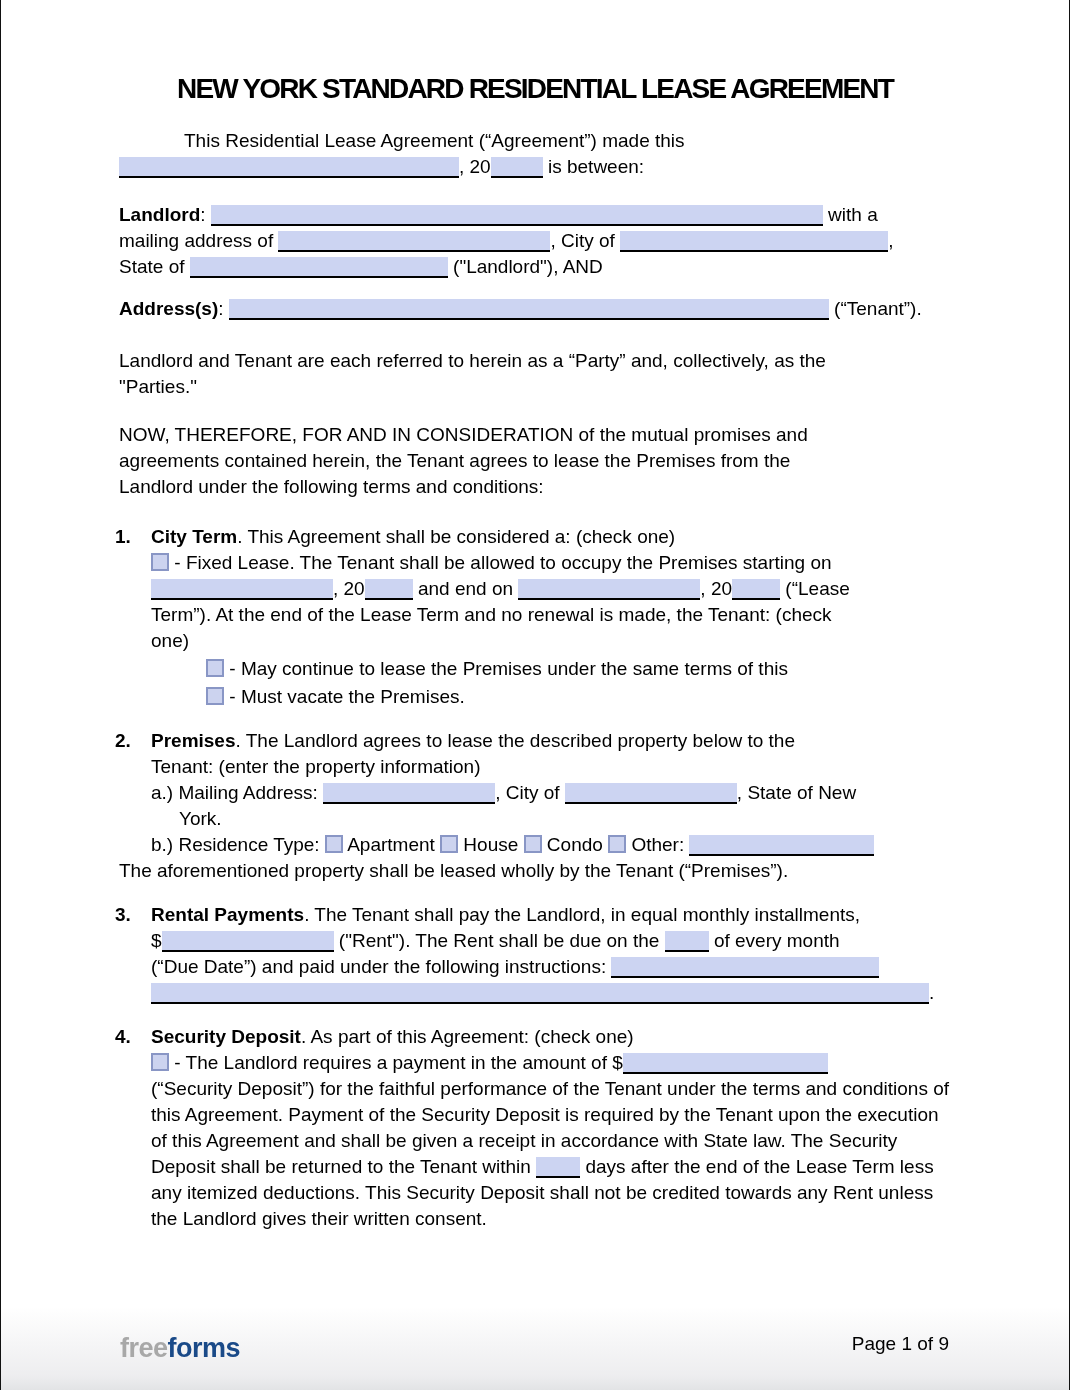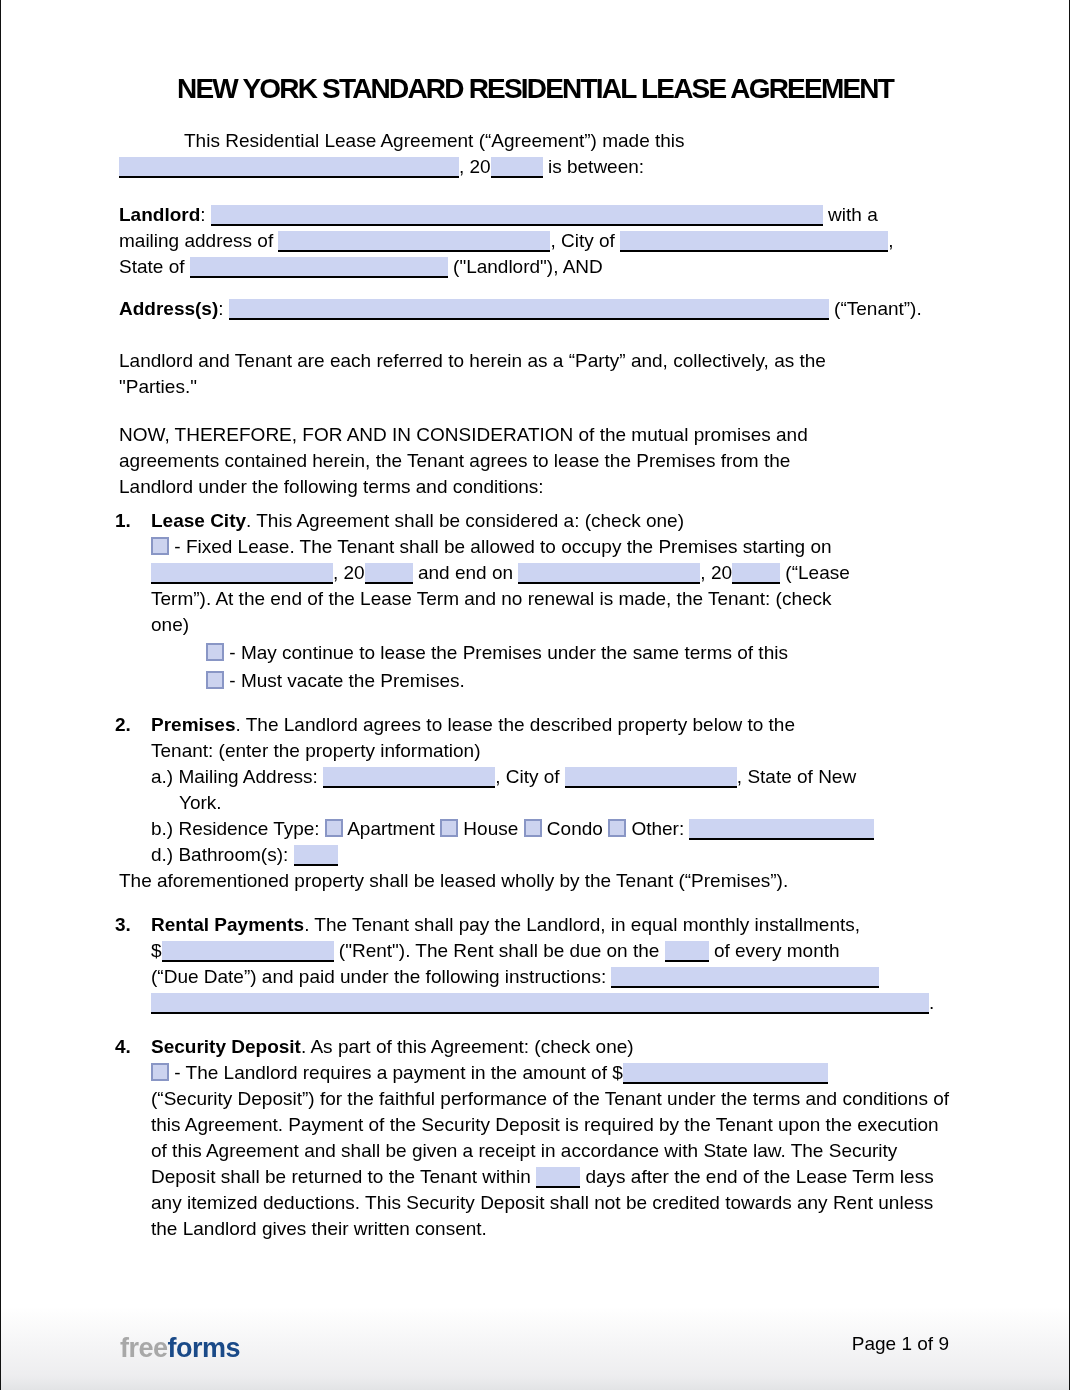--- a/index.html
+++ b/index.html
@@ -18,21 +18,21 @@
   .content{padding:74px 118px 0 118px;}
   .doc-title{
     font-size:28px;line-height:30px;font-weight:bold;
     letter-spacing:-1.8px;text-align:center;
     margin:0 0 24px 0;
   }
   .para{margin:0 0 26px 0;}
   .indent1{text-indent:65px;}
   .mb16{margin-bottom:16px;}
   .mb22{margin-bottom:22px;}
-  .mb24{margin-bottom:8px;}
+  .mb24{margin-bottom:24px;}
   .section{position:relative;padding-left:32px;margin:0 0 18px 0;}
   .section .num{position:absolute;left:-4px;top:0;font-weight:bold;}
   .sub{margin-left:55px;margin-top:2px;}
   .outd{margin-left:-32px;}
   .yind{margin-left:28px;}
   .bl{
     display:inline-block;height:19px;
     background:#ccd4f2;border-bottom:2px solid #000;
     vertical-align:-5px;
   }
@@ -65,32 +65,31 @@
     <div class="para mb16"><b>Landlord</b><span>: </span><span class="bl" style="width:612px"></span><span> with a</span><br><span>mailing address of </span><span class="bl" style="width:272px"></span><span>, City of </span><span class="bl" style="width:268px"></span><span>,</span><br><span>State of </span><span class="bl" style="width:258px"></span><span> ("Landlord"), AND</span></div>
 
     <div class="para"><b>Address(s)</b><span>: </span><span class="bl" style="width:600px"></span><span> (“Tenant”).</span></div>
 
     <div class="para mb22"><span>Landlord and Tenant are each referred to herein as a “Party” and, collectively, as the</span><br><span>"Parties."</span></div>
 
     <div class="para mb24"><span>NOW, THEREFORE, FOR AND IN CONSIDERATION of the mutual promises and</span><br><span>agreements contained herein, the Tenant agrees to lease the Premises from the</span><br><span>Landlord under the following terms and conditions:</span></div>
 
     <div class="section">
       <span class="num">1.</span>
-      <div><b>Lease City</b><span>. This Agreement shall be considered a: (check one)</span></div>
+      <div><b>City Term</b><span>. This Agreement shall be considered a: (check one)</span></div>
       <div><span class="cb"></span><span> - Fixed Lease. The Tenant shall be allowed to occupy the Premises starting on </span><span class="bl" style="width:182px"></span><span>, 20</span><span class="bl" style="width:48px"></span><span> and end on </span><span class="bl" style="width:182px"></span><span>, 20</span><span class="bl" style="width:48px"></span><span> (“Lease</span><br><span>Term”). At the end of the Lease Term and no renewal is made, the Tenant: (check</span><br><span>one)</span></div>
       <div class="sub"><span class="cb"></span><span> - May continue to lease the Premises under the same terms of this</span><br></div>
       <div class="sub"><span class="cb"></span><span> - Must vacate the Premises.</span></div>
     </div>
 
     <div class="section">
       <span class="num">2.</span>
       <div><b>Premises</b><span>. The Landlord agrees to lease the described property below to the</span><br><span>Tenant: (enter the property information)</span></div>
       <div><span>a.) Mailing Address: </span><span class="bl" style="width:172px"></span><span>, City of </span><span class="bl" style="width:172px"></span><span>, State of New</span><br><span class="yind">York.</span></div>
       <div><span>b.) Residence Type: </span><span class="cb"></span><span> Apartment </span><span class="cb"></span><span> House </span><span class="cb"></span><span> Condo </span><span class="cb"></span><span> Other: </span><span class="bl" style="width:185px"></span></div>
-      <div><span>d.) Bathroom(s): </span><span class="bl" style="width:44px"></span></div>
       <div class="outd"><span>The aforementioned property shall be leased wholly by the Tenant (“Premises”).</span></div>
     </div>
 
     <div class="section mb16">
       <span class="num">3.</span>
       <div><b>Rental Payments</b><span>. The Tenant shall pay the Landlord, in equal monthly installments,</span><br><span class="nowrap"><span>$</span><span class="bl" style="width:172px"></span></span><span> ("Rent"). The Rent shall be due on the </span><span class="bl" style="width:44px"></span><span> of every month</span><br><span>(“Due Date”) and paid under the following instructions: </span><span class="bl" style="width:268px"></span> <span class="bl" style="width:778px"></span><span>.</span></div>
     </div>
 
     <div class="section">
       <span class="num">4.</span>

